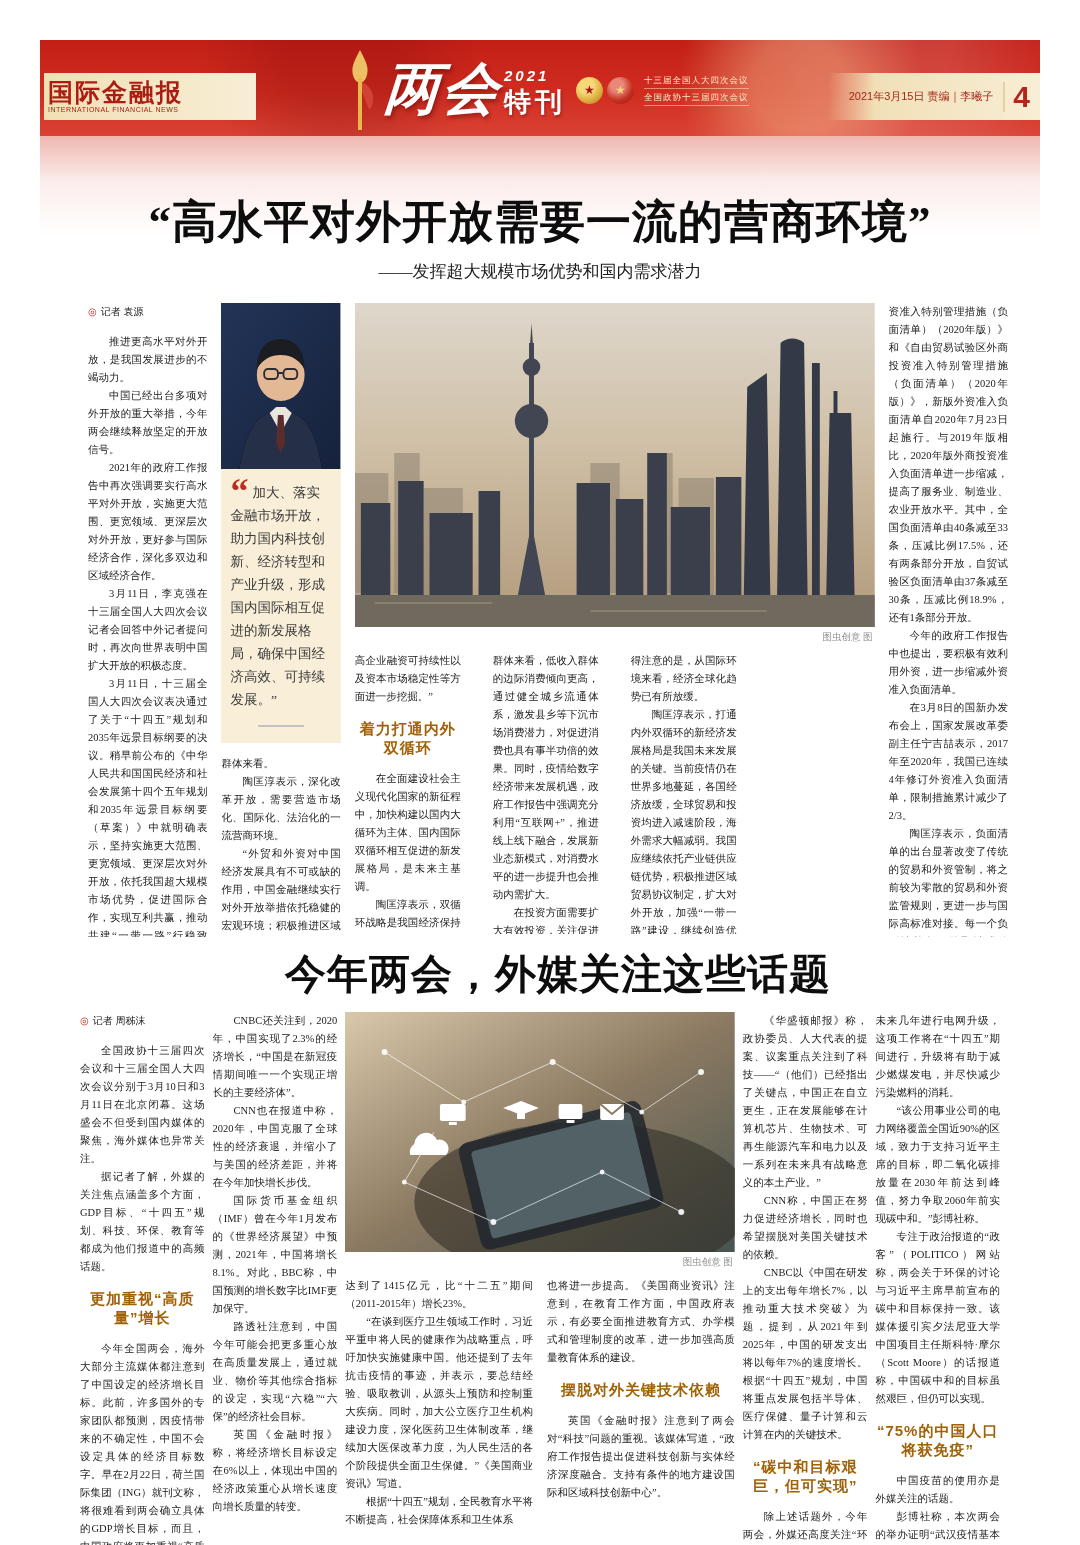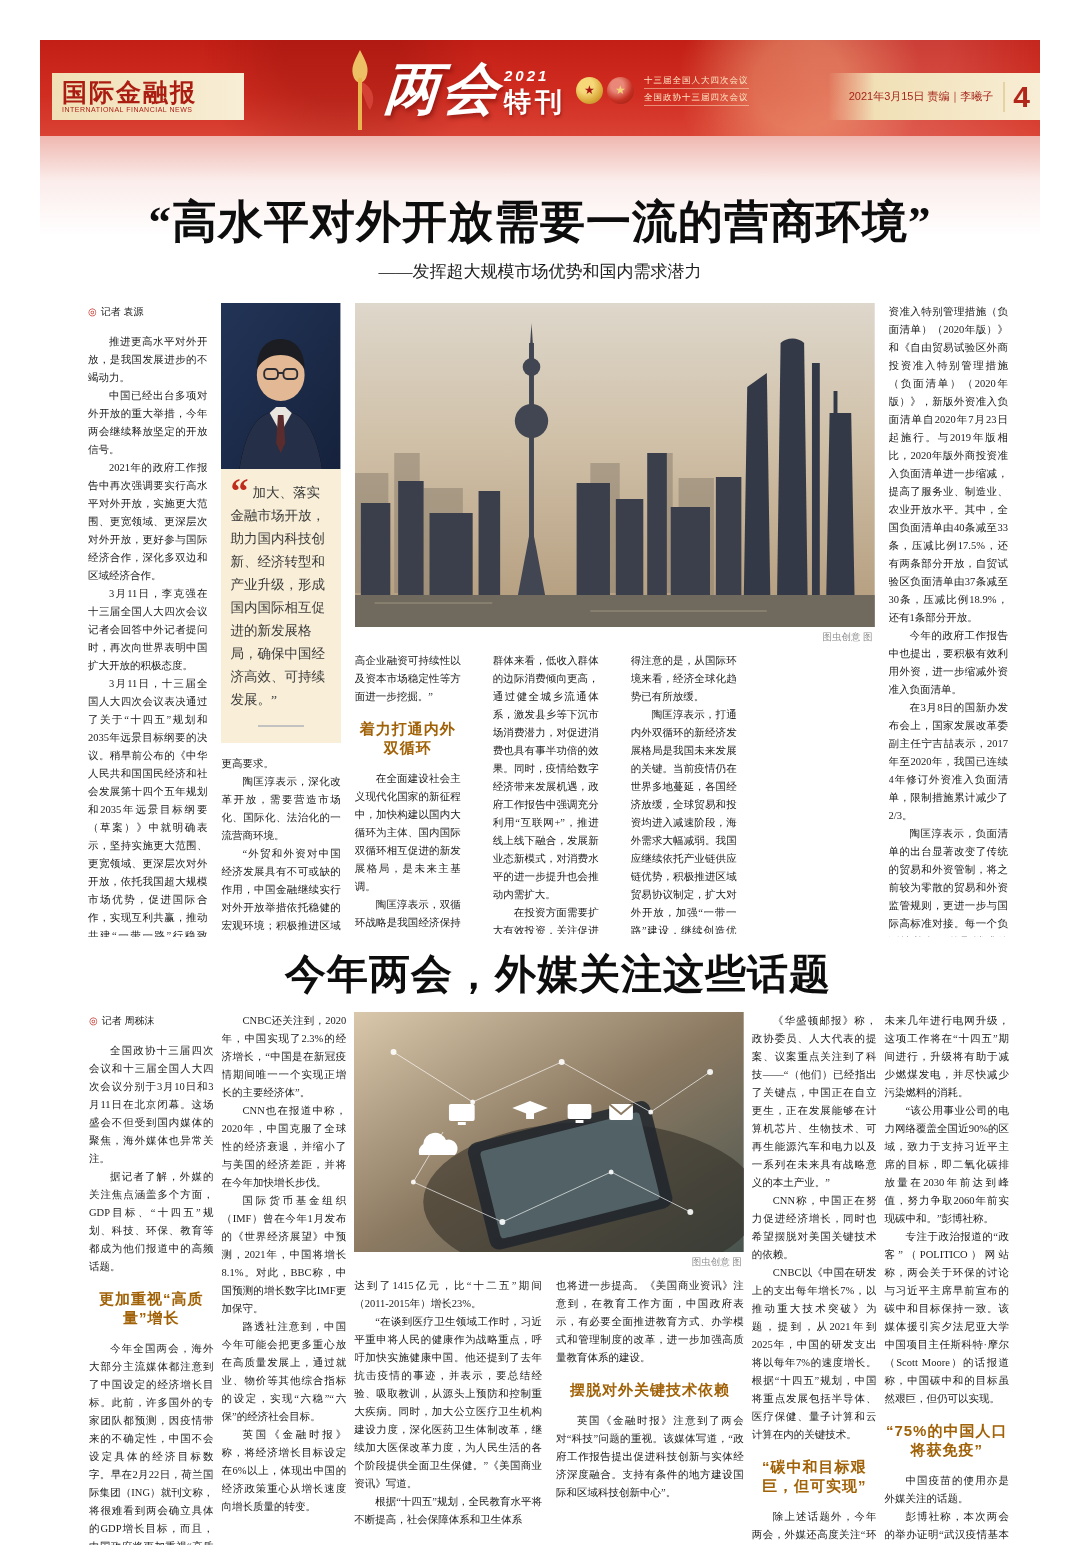--- a/index.html
+++ b/index.html
@@ -7,23 +7,23 @@
         font-family:"Liberation Serif","DejaVu Serif",serif;}
   
   .banner{position:absolute;left:40px;top:40px;width:1000px;height:96px;
     background:
       radial-gradient(circle at 76% 46%, rgba(255,225,160,.30) 0 6%, rgba(255,225,160,0) 16%),
       radial-gradient(circle at 84% 20%, rgba(255,255,255,.14) 0 8%, rgba(255,255,255,0) 22%),
       radial-gradient(circle at 30% 10%, rgba(120,10,5,.25) 0 8%, rgba(120,10,5,0) 20%),
       linear-gradient(180deg,#c31f16 0%,#d02c20 55%,#da4234 100%);}
   .banner-fade{position:absolute;left:40px;top:136px;width:1000px;height:100px;
     background:linear-gradient(180deg,rgba(224,112,98,.50) 0%,rgba(240,190,182,.28) 45%,rgba(255,255,255,0) 100%);}
-  .masthead{position:absolute;left:12px;top:33px;width:192px;height:47px;
+  .masthead{position:absolute;left:4px;top:33px;width:212px;height:47px;
     background:linear-gradient(90deg,#f1e0b6,#f8eed6);display:flex;flex-direction:column;
-    justify-content:center;padding-left:10px;box-sizing:border-box;}
+    justify-content:center;padding-left:4px;box-sizing:border-box;}
   .masthead-title{color:#ab1d12;font-size:25px;font-weight:bold;letter-spacing:2px;line-height:26px;}
   .masthead-sub{color:#ab1d12;font-size:7px;font-family:"Liberation Sans",sans-serif;letter-spacing:.5px;}
   .dateband{position:absolute;right:0;top:33px;width:212px;height:47px;
     background:linear-gradient(90deg,rgba(241,224,182,0) 0%,#f1e0b6 22%,#f8eed6 100%);
     display:flex;align-items:center;justify-content:flex-end;box-sizing:border-box;padding-right:10px;}
   .dateband .date{color:#a6271c;font-size:11px;font-weight:normal;font-family:"Liberation Sans",sans-serif;}
   .dateband .vline{width:2px;height:30px;background:#e6d3a3;margin:0 8px 0 10px;}
   .dateband .pageno{color:#b3271b;font-size:30px;font-weight:bold;font-family:"Liberation Sans",sans-serif;}
   .banner-logo{position:absolute;left:300px;top:4px;height:92px;display:flex;align-items:center;}
   .torch{margin-right:4px;}
@@ -43,21 +43,21 @@
     border-bottom:1px solid rgba(255,233,200,.5);padding-bottom:1px;letter-spacing:1px;}
   
   .h1{position:absolute;top:192px;left:0;width:100%;text-align:center;color:#0d0d0d;
       font-size:45px;font-weight:bold;letter-spacing:1px;}
   .sub1{position:absolute;top:260px;left:0;width:100%;text-align:center;color:#1c1c1c;font-size:17px;}
   .h2t{position:absolute;top:947px;left:0;width:100%;text-align:center;color:#0d0d0d;
       font-size:41px;font-weight:bold;letter-spacing:1px;padding-left:18px;}
   
   .a1{position:absolute;left:88px;top:303px;width:920px;height:634px;display:grid;
       grid-template-columns:repeat(7,1fr);column-gap:14px;}
-  .a2{position:absolute;left:89px;top:1012px;width:920px;height:533px;display:grid;
+  .a2{position:absolute;left:80px;top:1012px;width:920px;height:533px;display:grid;
       grid-template-columns:repeat(7,1fr);column-gap:8px;}
   .col{overflow:hidden;}
   .a1-mid{grid-column:3/7;overflow:hidden;}
   .a2-mid{grid-column:3/6;overflow:hidden;}
   .mid-cols4{display:grid;grid-template-columns:repeat(4,1fr);column-gap:32px;height:282px;overflow:hidden;}
   .mid-cols2{display:grid;grid-template-columns:repeat(2,1fr);column-gap:14px;height:268px;overflow:hidden;}
   .byline{font-family:"Liberation Sans",sans-serif;font-size:10px;color:#222;margin:2px 0 14px;}
   .byline .mark{color:#c0271d;margin-right:4px;}
   .para{font-size:10.5px;line-height:18px;color:#1b1b1b;text-align:justify;text-indent:2em;margin:0;}
   .para.cont{text-indent:0;}
@@ -150,21 +150,21 @@
         <rect x="47" y="66" width="15" height="10" rx="4" fill="none" stroke="#2c2c33" stroke-width="2"></rect>
         <rect x="68" y="66" width="15" height="10" rx="4" fill="none" stroke="#2c2c33" stroke-width="2"></rect>
         <line x1="62" y1="70" x2="68" y2="70" stroke="#2c2c33" stroke-width="2"></line>
       </svg>
       <div class="quote-box">
         <span class="qmark">“</span>
         <span class="qtext">加大、落实金融市场开放，助力国内科技创新、经济转型和产业升级，形成国内国际相互促进的新发展格局，确保中国经济高效、可持续发展。”</span>
         <div class="qrule"></div>
       </div>
       <div class="col2-text">
-          <p class="para cont">更高要求。</p>
+          <p class="para cont">群体来看。</p>
           <p class="para">陶匡淳表示，深化改革开放，需要营造市场化、国际化、法治化的一流营商环境。</p>
           <p class="para">“外贸和外资对中国经济发展具有不可或缺的作用，中国金融继续实行对外开放举措依托稳健的宏观环境；积极推进区域贸易协议制定，提高国际竞争力；加大、落实金融市场开放，助力国内科技创新、经济转型和产业升级，形成国内国际相互促进的新发展格局，确保中国经济高效、可持续发展。”陶匡淳表示。</p>
         </div>
     </div>
 
     <div class="a1-mid">
       <svg class="photo1" viewBox="0 0 530 324" preserveAspectRatio="none">
         <defs>
           <linearGradient id="sky" x1="0" y1="0" x2="0" y2="1">
             <stop offset="0" stop-color="#ded7cb"></stop>

